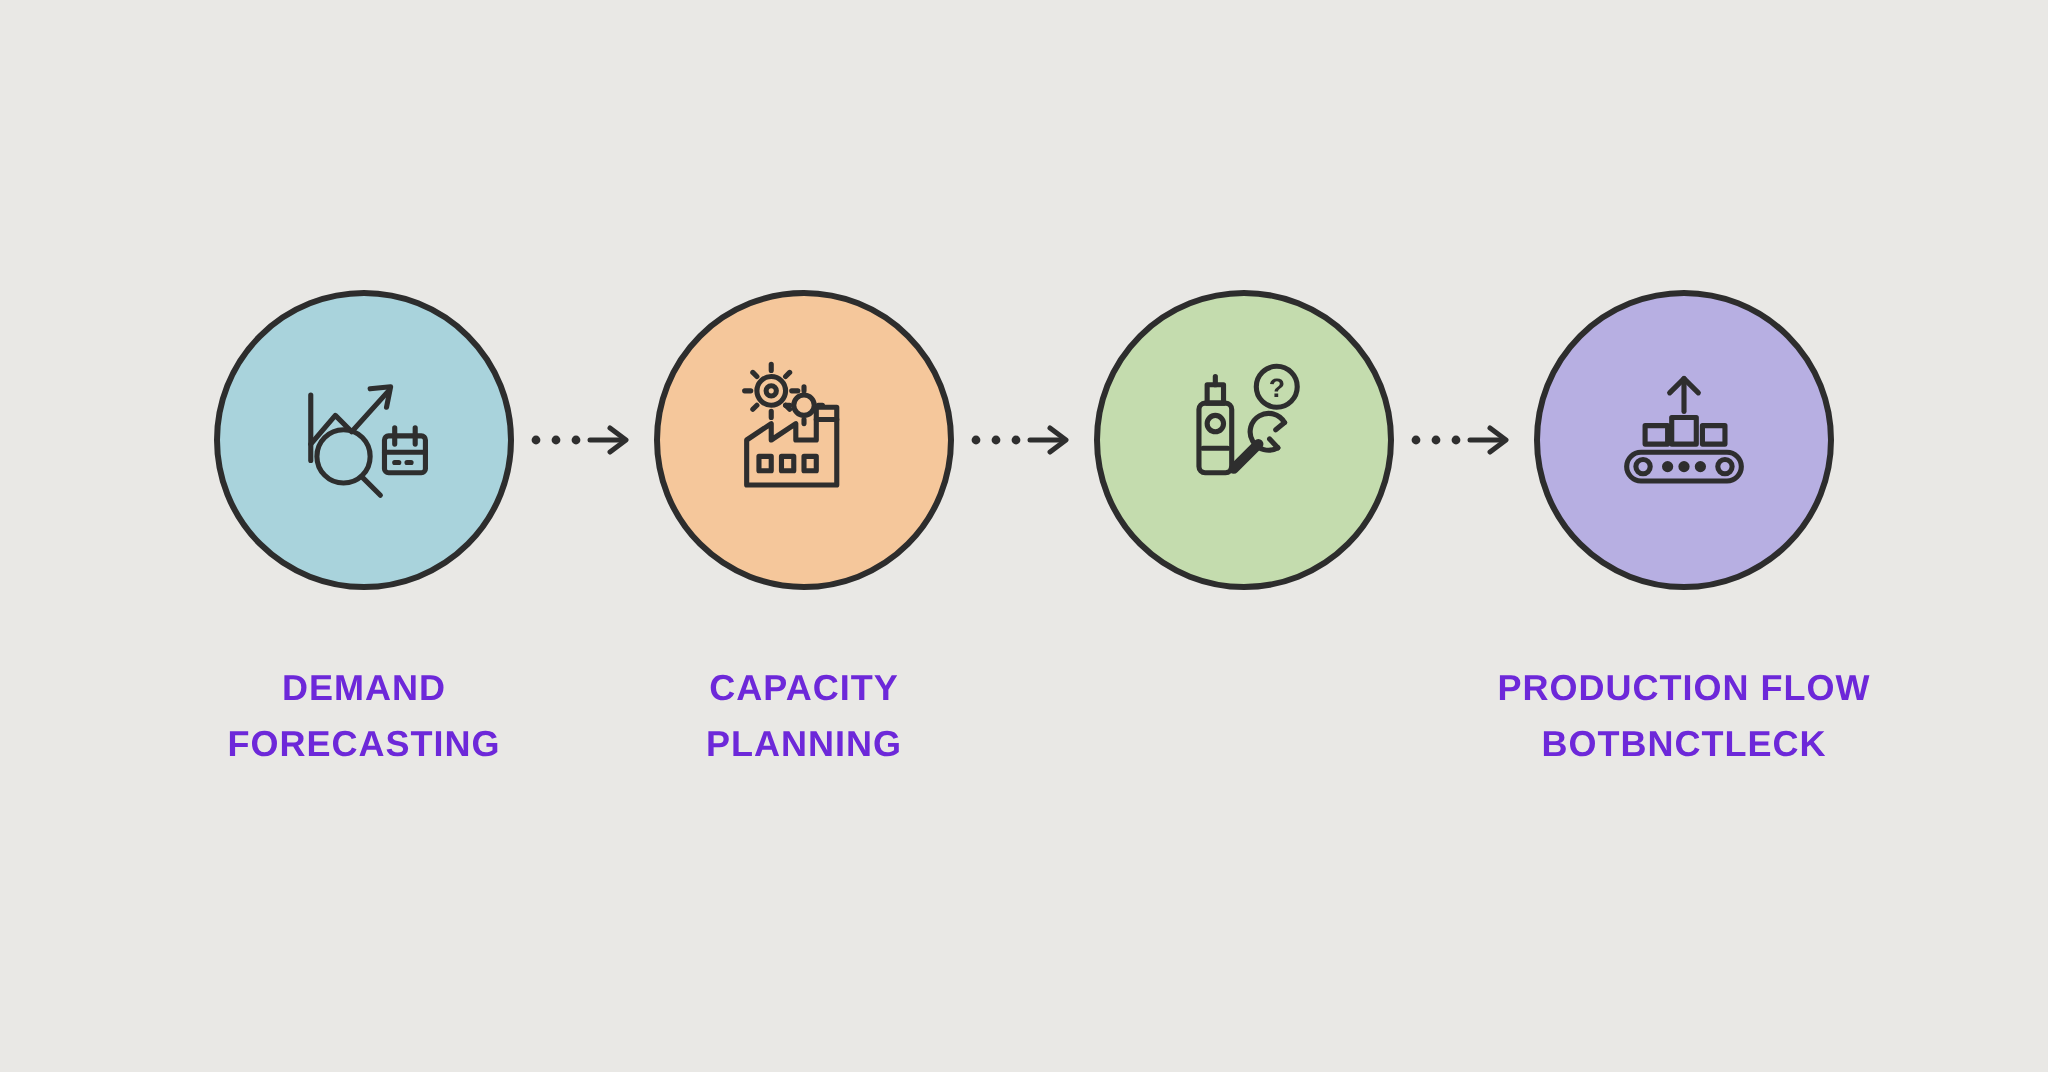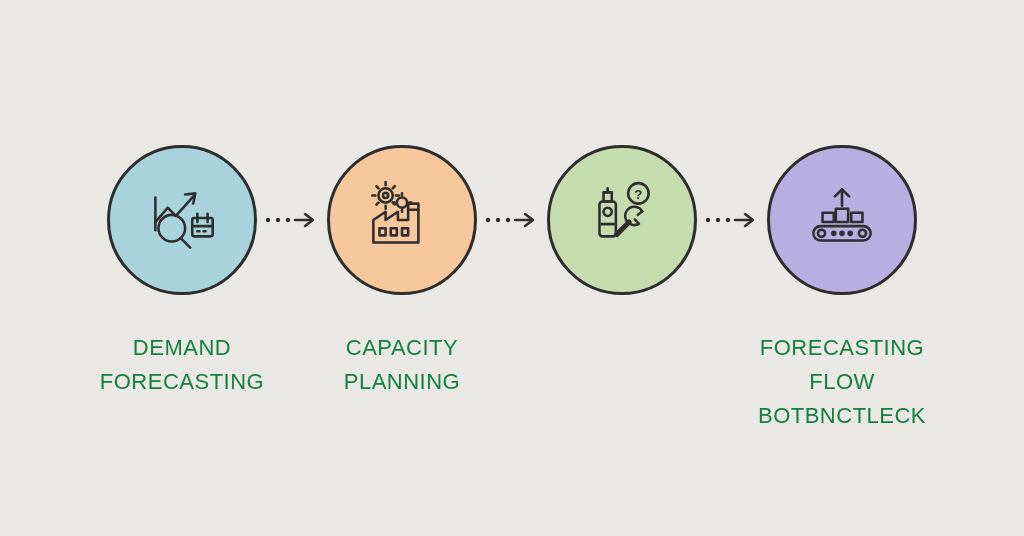--- a/index.html
+++ b/index.html
@@ -29,23 +29,23 @@
     border-radius: 50%;
     border: 3px solid #2d2d2d;
     box-sizing: border-box;
     display: flex;
     align-items: center;
     justify-content: center;
   }
   .label {
     margin-top: 36px;
     text-align: center;
-    font-weight: 400;
-    font-size: 22px;
-    color: #15803d;
+    font-weight: 700;
+    font-size: 18px;
+    color: #6d28d9;
     letter-spacing: 0.5px;
     line-height: 1.55;
   }
   .connector {
     flex: 0 0 auto;
     width: 58px;
     margin: 67px -26px 0 -26px;
   }
   svg { display: block; }
 </style>
@@ -161,18 +161,18 @@
           <rect x="14" y="48" width="56" height="14" rx="7"></rect>
           <circle cx="22" cy="55" r="3.5"></circle>
           <circle cx="62" cy="55" r="3.5"></circle>
           <circle cx="34" cy="55" r="1.5" fill="#2e2e2e"></circle>
           <circle cx="42" cy="55" r="1.5" fill="#2e2e2e"></circle>
           <circle cx="50" cy="55" r="1.5" fill="#2e2e2e"></circle>
         </svg>
       </span>
     </div>
     <div class="label">
-      <div>FORECASTING FLOW</div>
+      <div>PRODUCTION FLOW</div>
       <div>BOTBNCTLECK</div>
     </div>
   </div>
 
 </div>
 
 </body></html>

